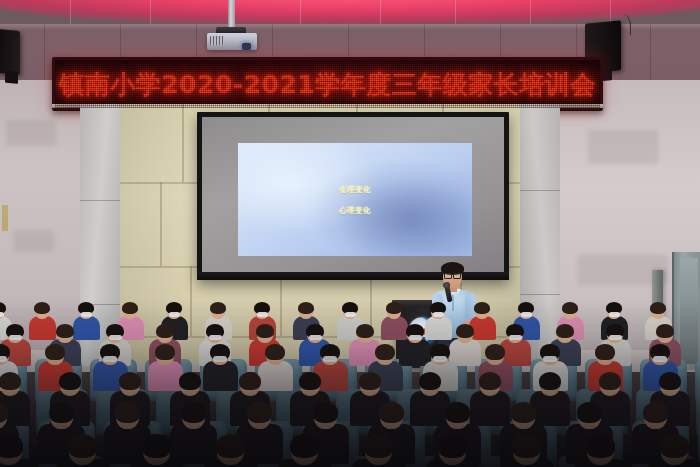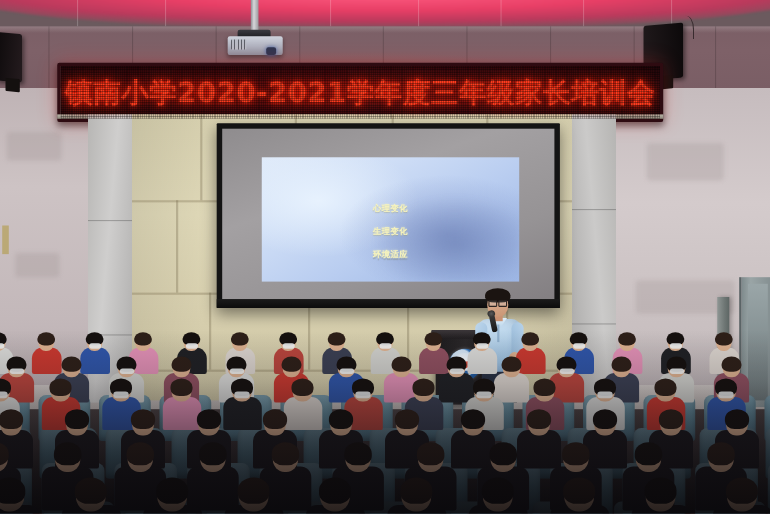--- a/index.html
+++ b/index.html
@@ -443,23 +443,22 @@
   <div class="door-frame">
     <div class="dglass"></div>
   </div>
 
   <div class="screen-glow"></div>
   <div class="screen-frame">
     <div class="screen-surface">
       <div class="slide">
         <div class="slide-soft"></div>
         <div class="slide-bullets">
+          <div>生理变化</div>
           <div>心理变化</div>
-          <div>生理变化</div>
-          <div>环境适应</div>
         </div>
       </div>
     </div>
     <div class="screen-bottombar"></div>
   </div>
 
   <div class="podium"></div>
   <div class="podium-top"></div>
   <div class="emblem">
     <div class="ring"></div>

